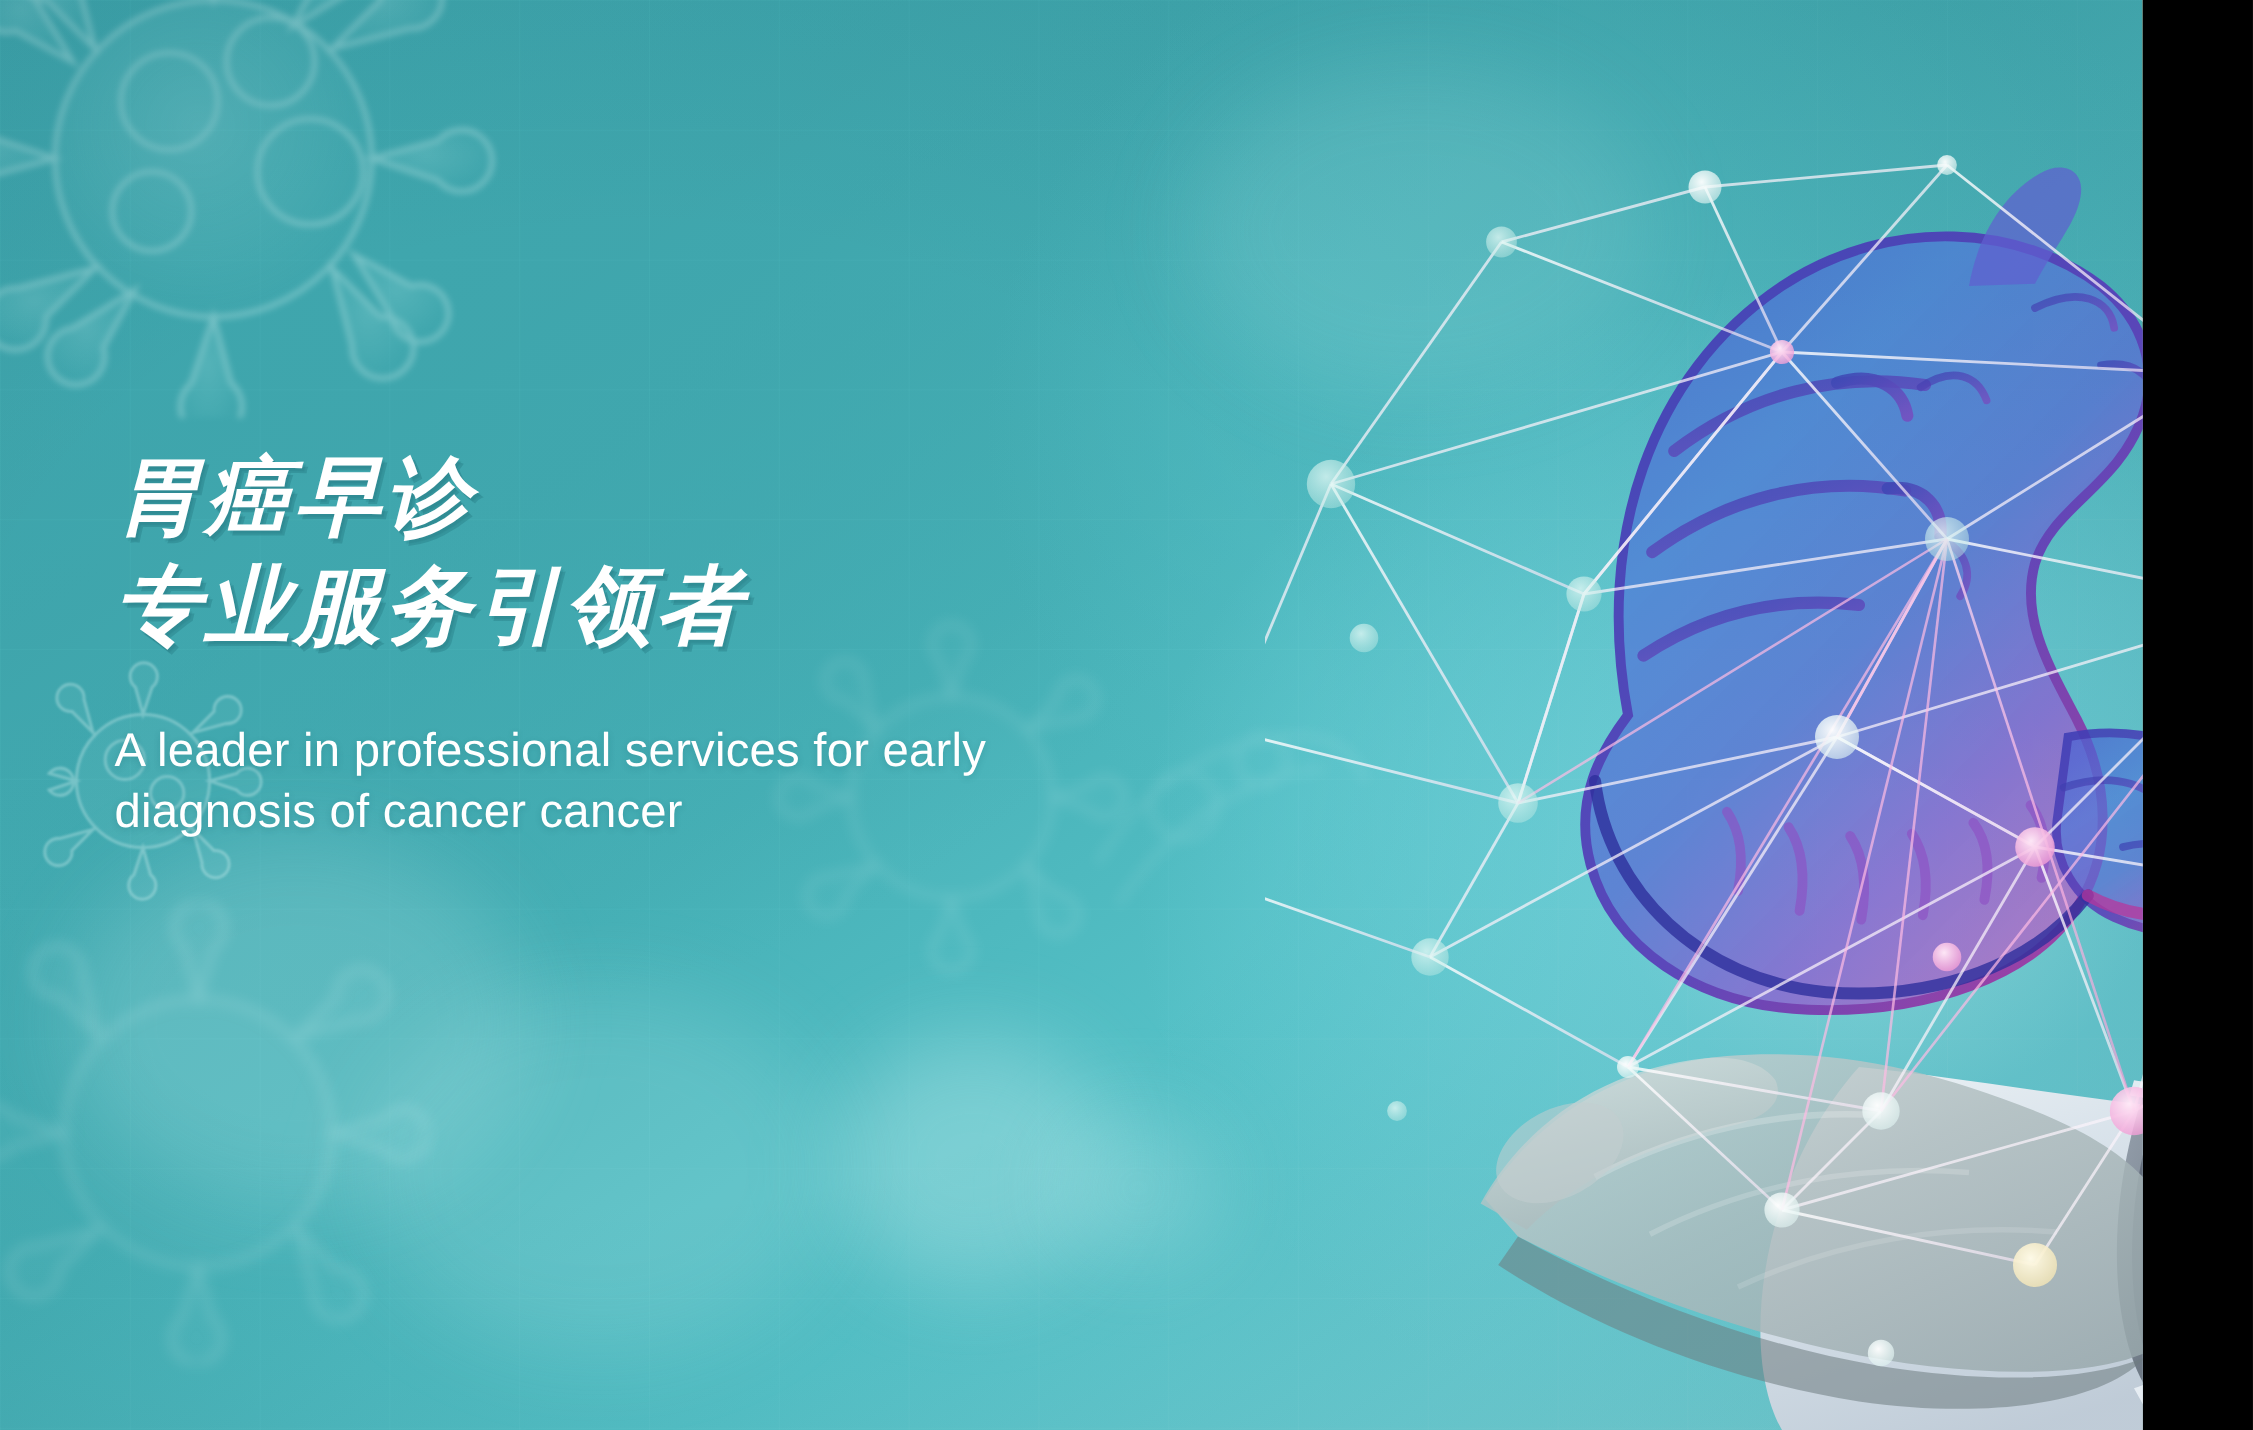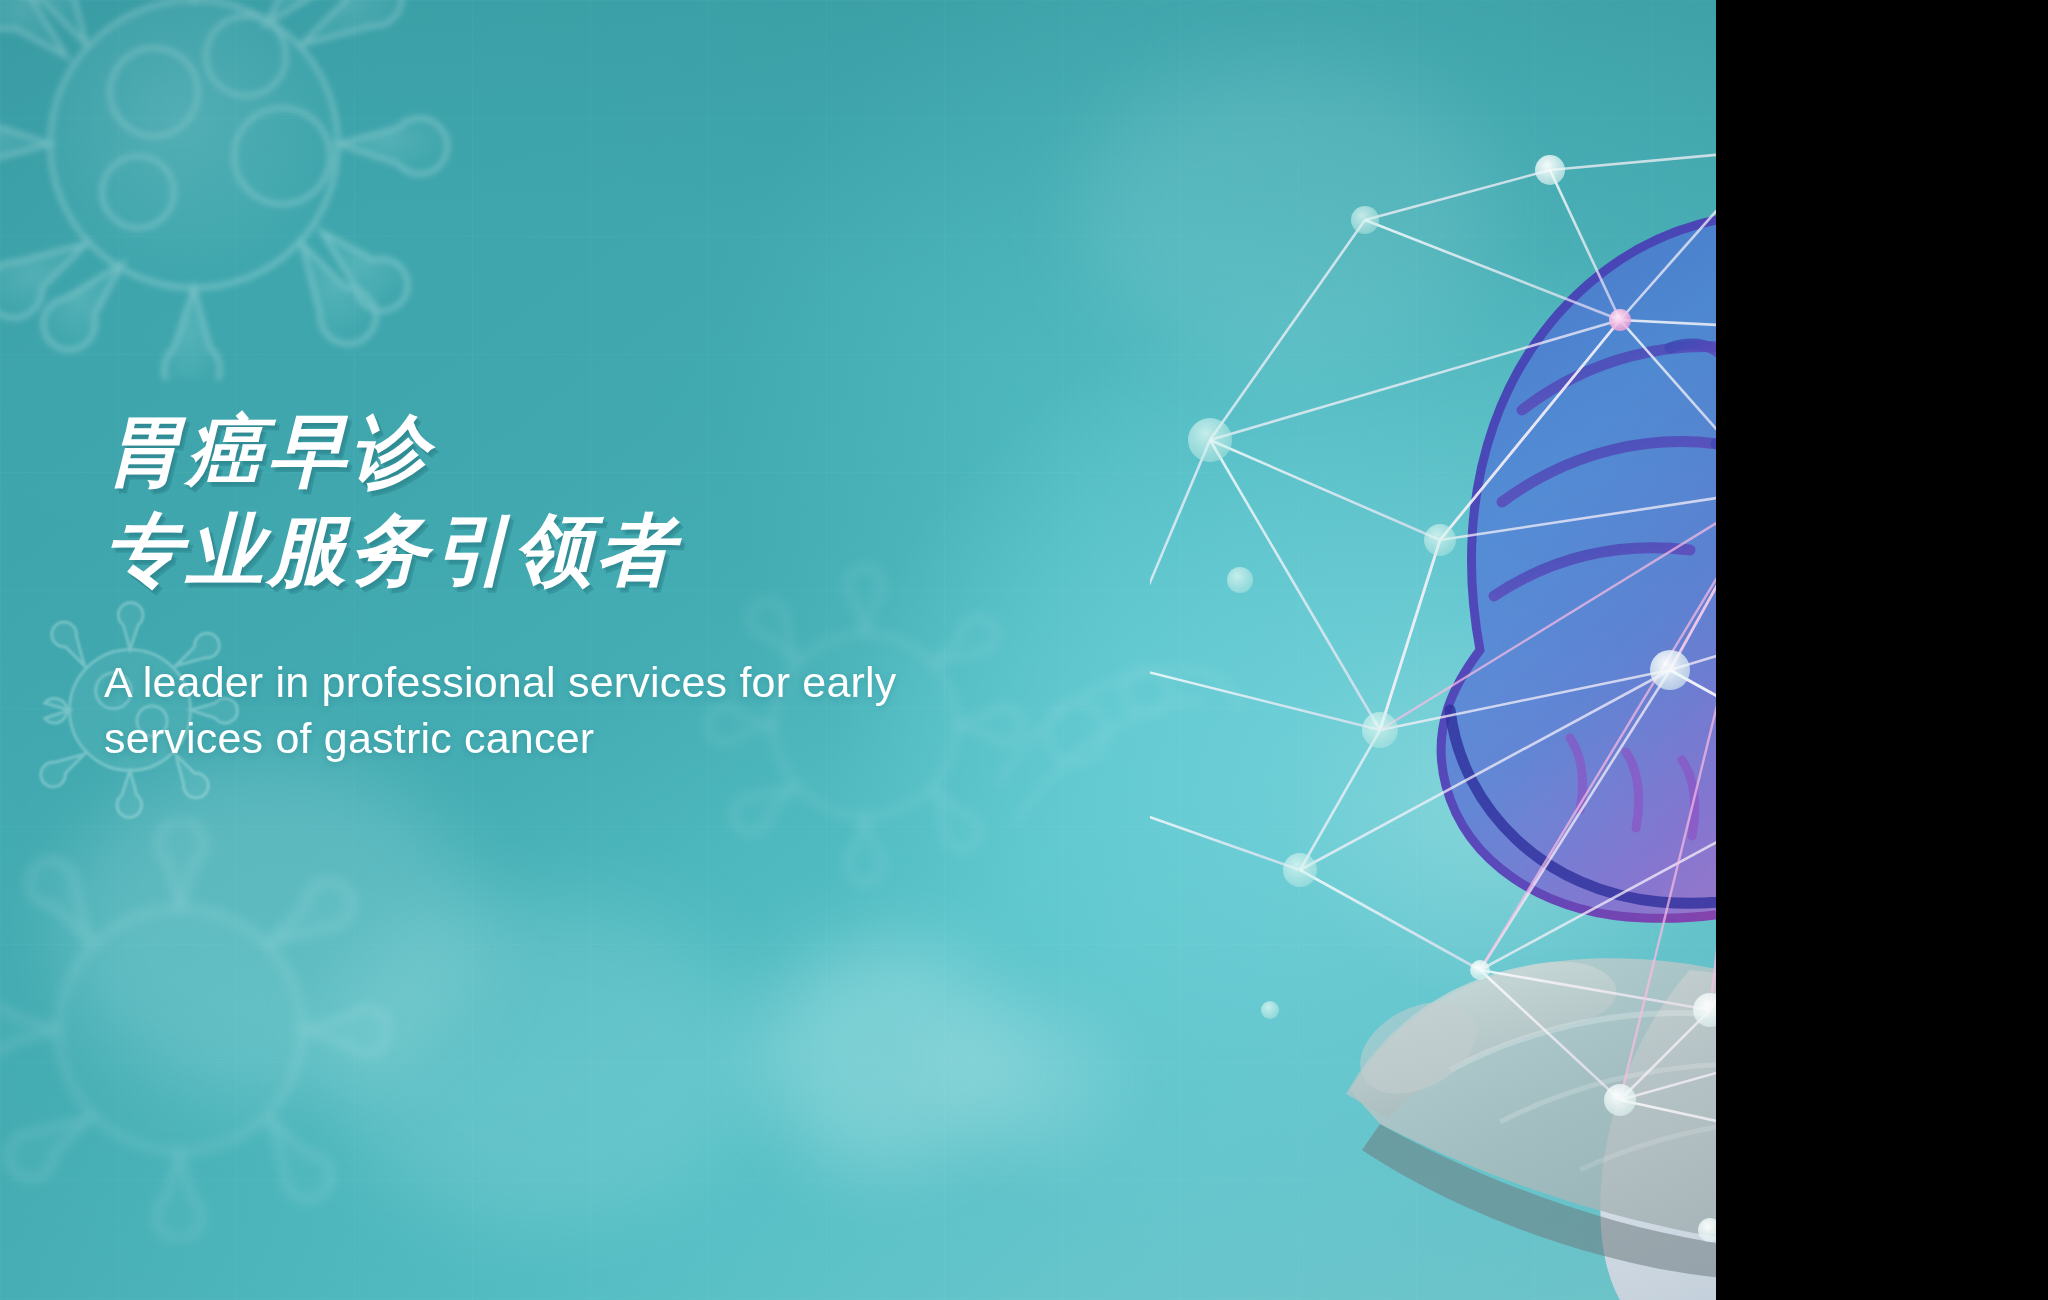--- a/index.html
+++ b/index.html
@@ -1,19 +1,19 @@
 <!DOCTYPE html>
 <html><head>
 <meta charset="utf-8">
 <style>
   html,body{margin:0;padding:0;background:#000;}
   *{box-sizing:border-box;}
   #banner{
     position:relative;
-    width:1716px;height:1300px;
+    width:1948px;height:1300px;
     overflow:hidden;
     font-family:"Liberation Sans","DejaVu Sans",sans-serif;
     background:#c2410c;
   }
   
   .bg-base{
     position:absolute;inset:0;
     background:
       radial-gradient(ellipse 1100px 900px at 88% 62%, #8fe0e4 0%, #6fd2da 22%, rgba(95,200,208,0) 62%),
       radial-gradient(ellipse 900px 800px at 76% 30%, #55bfc6 0%, rgba(70,180,190,0) 65%),
@@ -192,21 +192,21 @@
     </svg>
   </div>
 
   <div class="bg-vignette"></div>
 
   <div class="text-block">
     <div class="headline l1">胃癌早诊</div>
     <div class="headline l2">专业服务引领者</div>
     <div class="subtitle">
       <span>A leader in professional services for early</span>
-      <span>services of gastric cancer</span>
+      <span>diagnosis of cancer cancer</span>
     </div>
   </div>
 
   <div class="artwork">
 
     <svg width="940" height="1190" viewBox="0 0 940 1190" aria-hidden="true">
       <defs>
         <linearGradient id="skin" x1="0" y1="0" x2="1" y2="1">
           <stop offset="0%" stop-color="#c9d6d6" stop-opacity=".92"></stop>
           <stop offset="45%" stop-color="#aebcbe" stop-opacity=".95"></stop>

